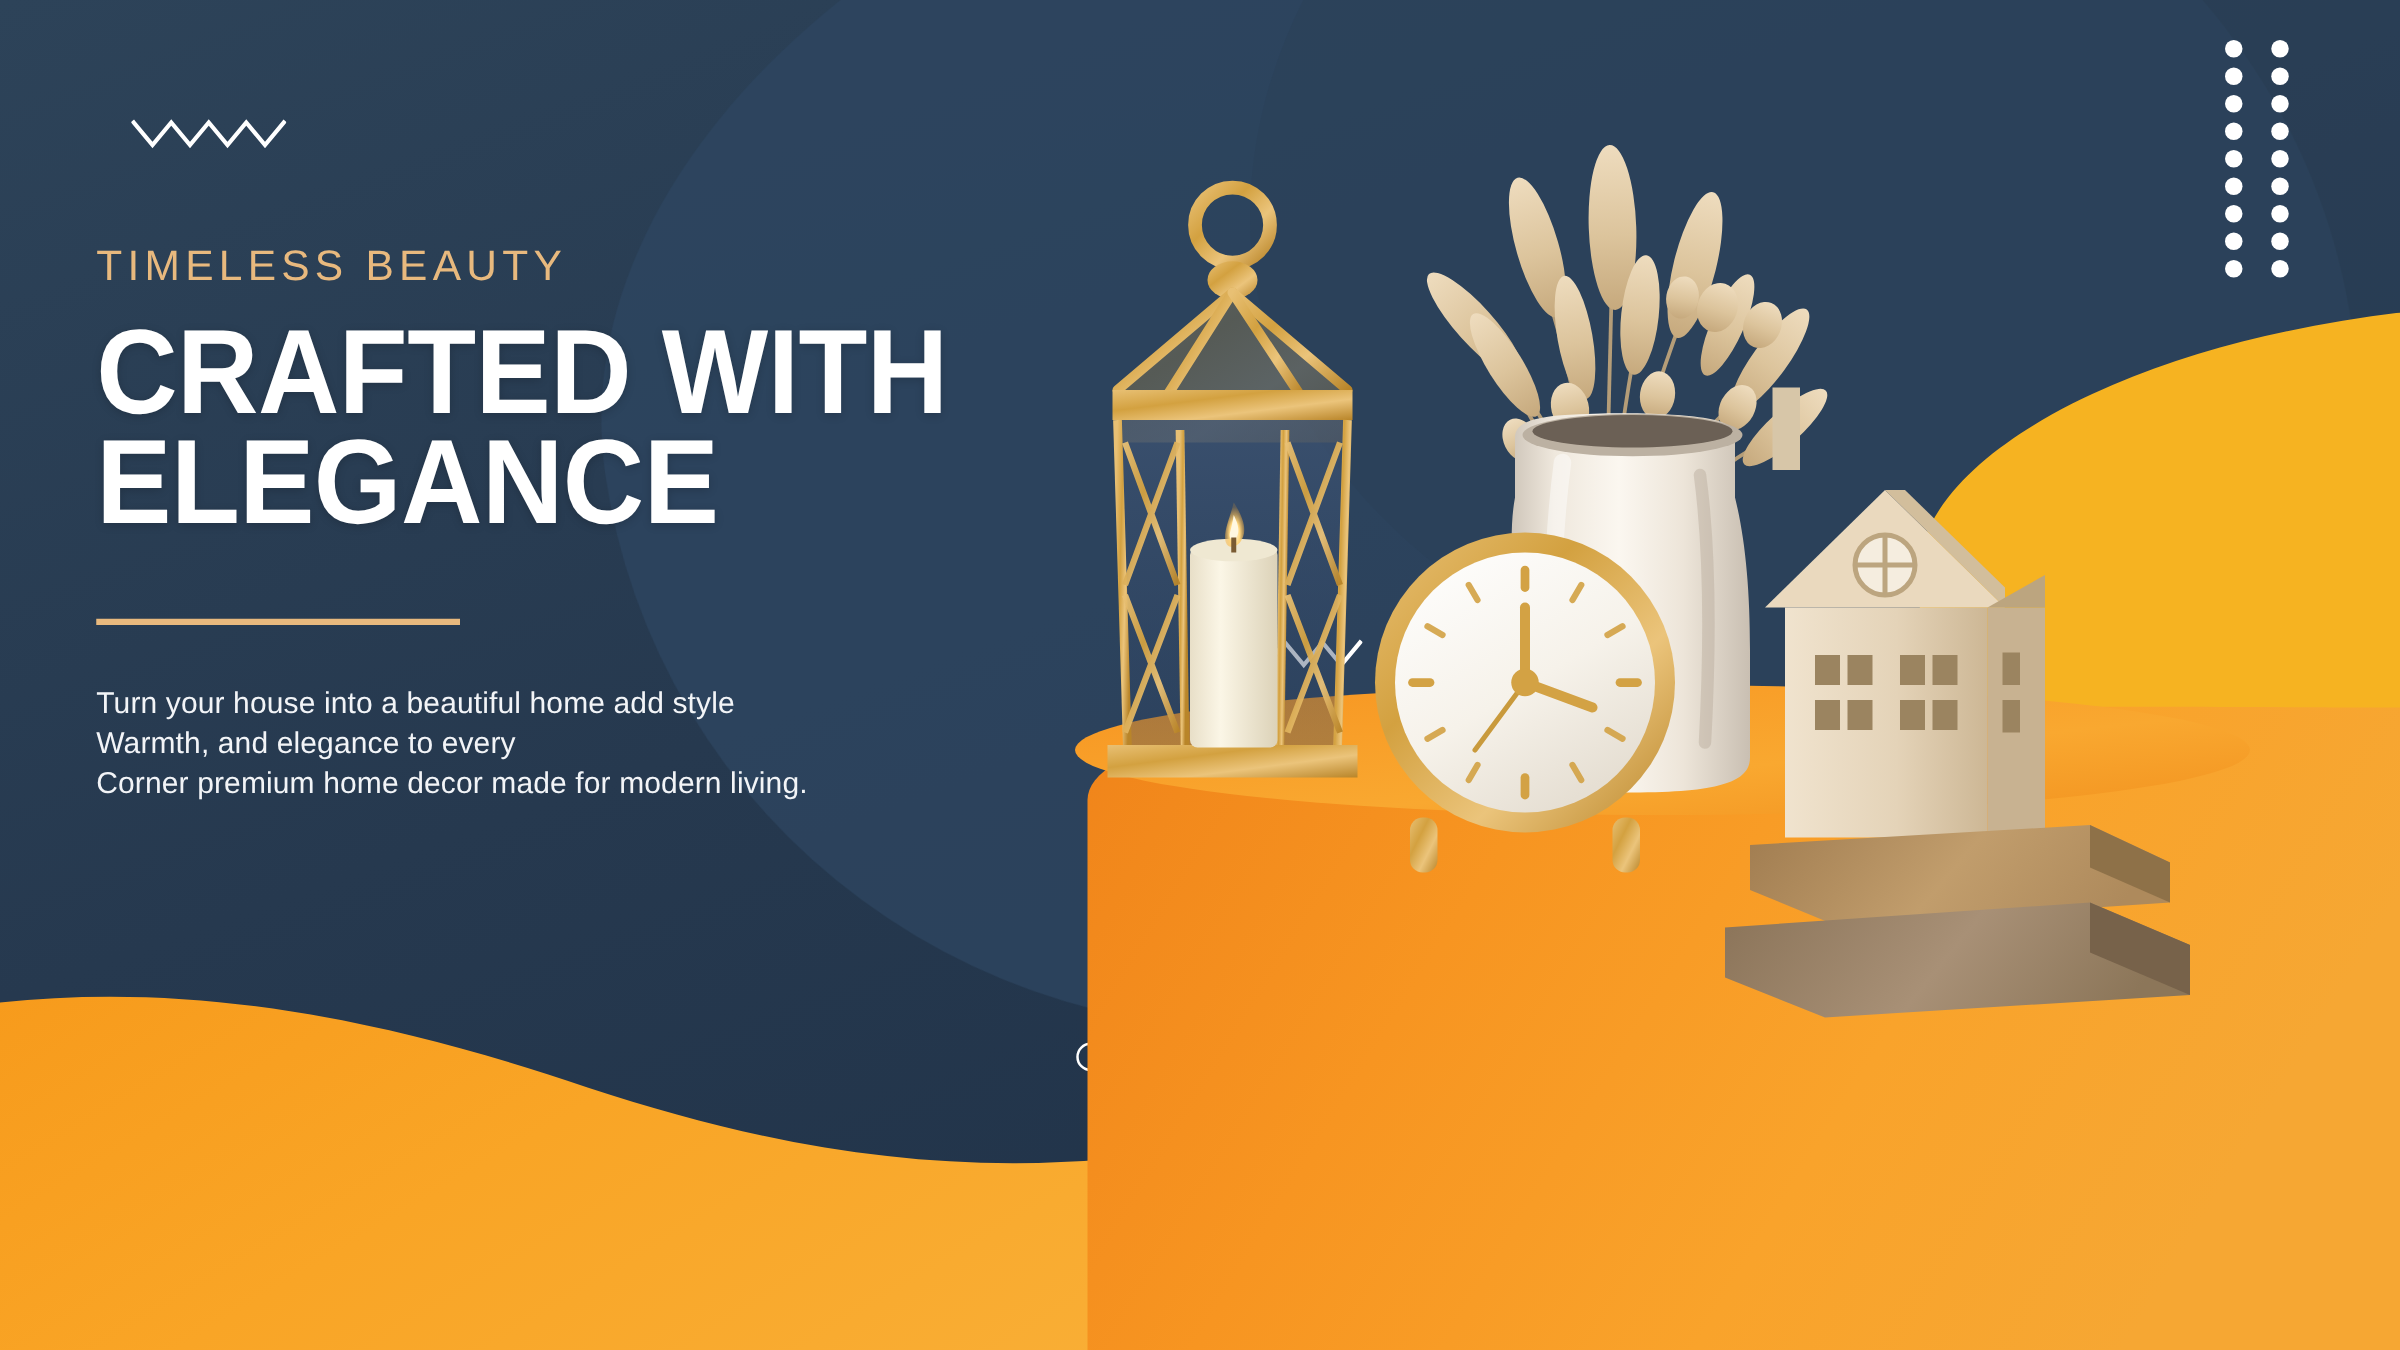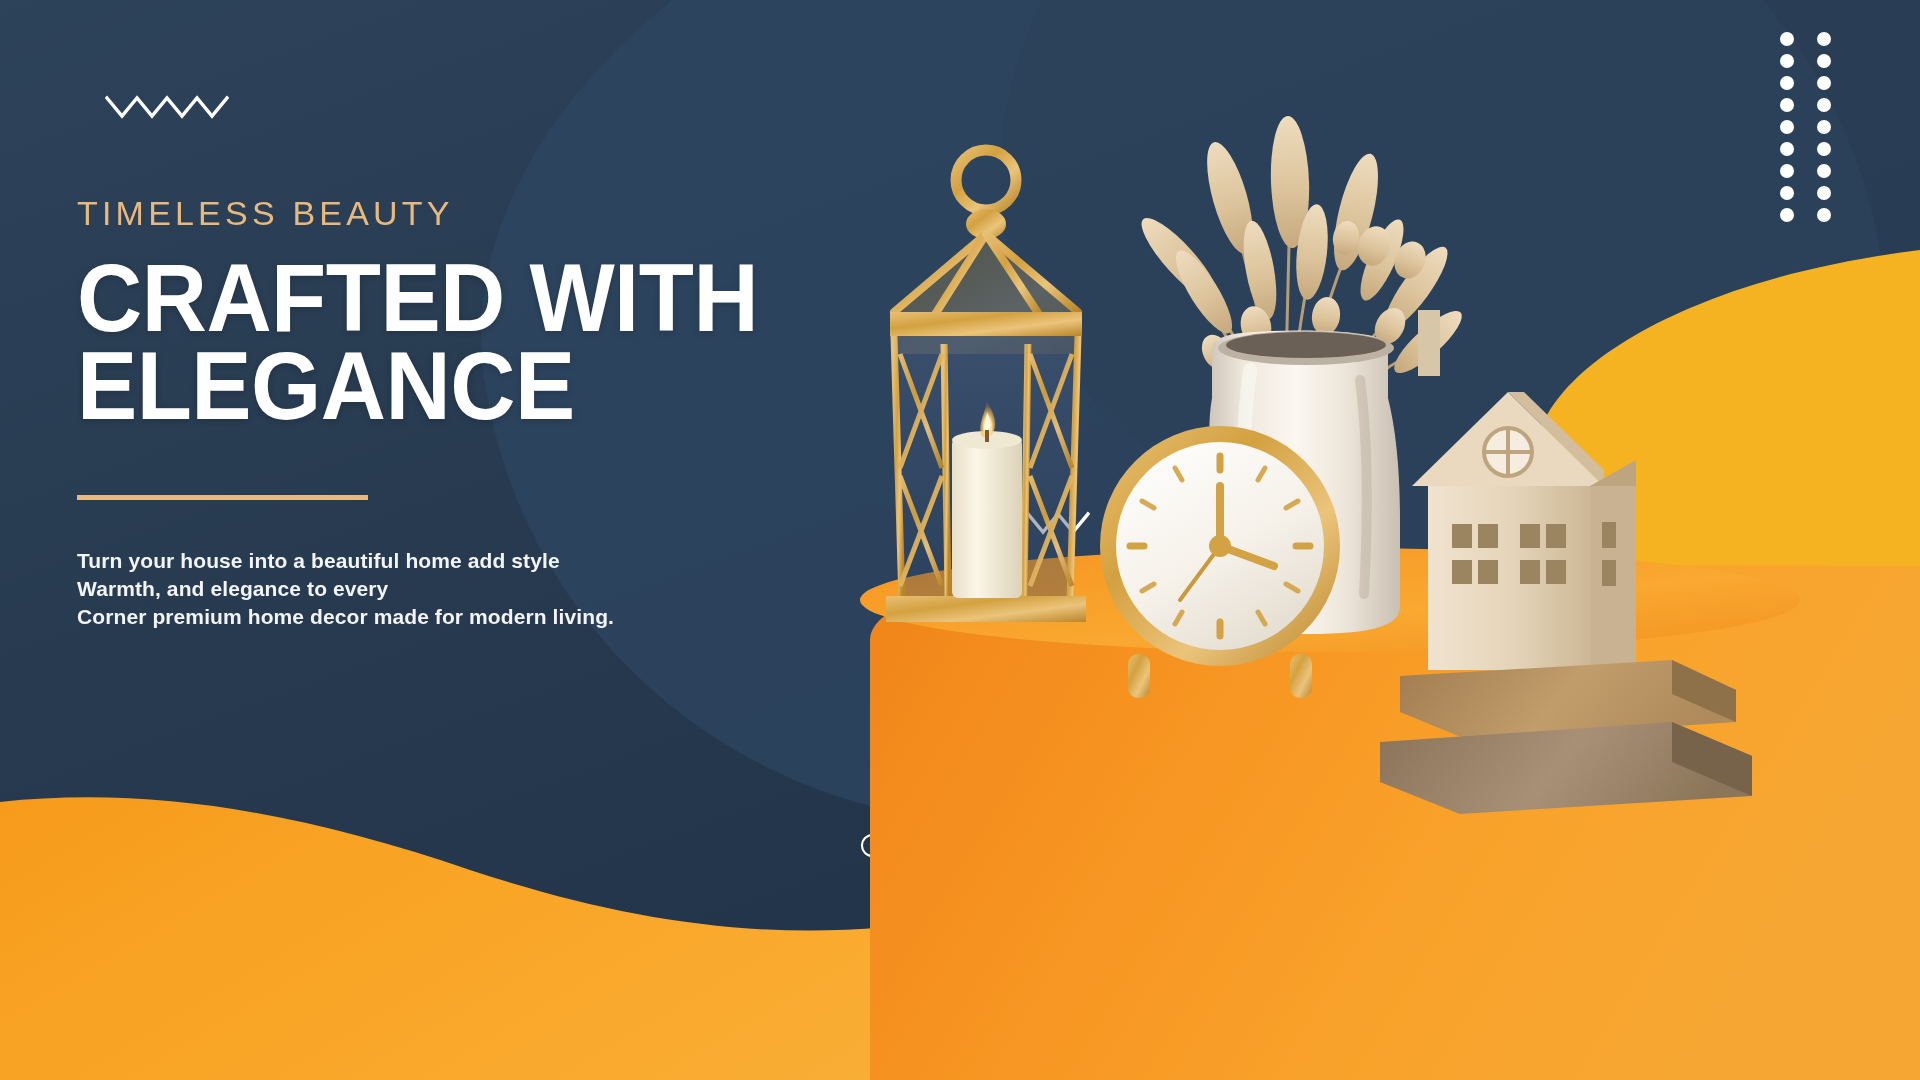--- a/index.html
+++ b/index.html
@@ -96,23 +96,23 @@
   }
   .headline .l2{ display:block; }
   .rule{
     width:291px; height:5px;
     background:#e8b97e;
     margin-top:64px;
     margin-bottom:47px;
   }
   .paragraph{
     color:#f2f4f7;
-    font-size:21px;
+    font-size:24px;
     line-height:1.345;
-    font-weight:700;
+    font-weight:400;
     letter-spacing:.1px;
     white-space:pre-line;
   }
 
   
   .product-stage{
     position:absolute;
     right:0; bottom:0;
     width:1060px; height:1080px;
     z-index:5;

